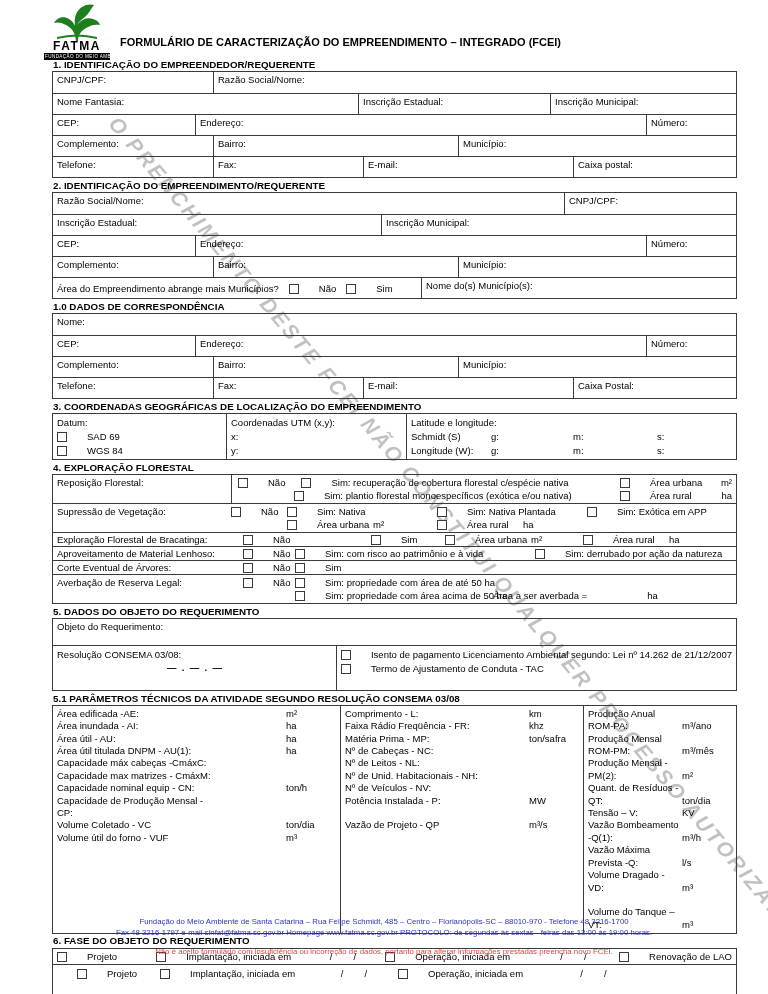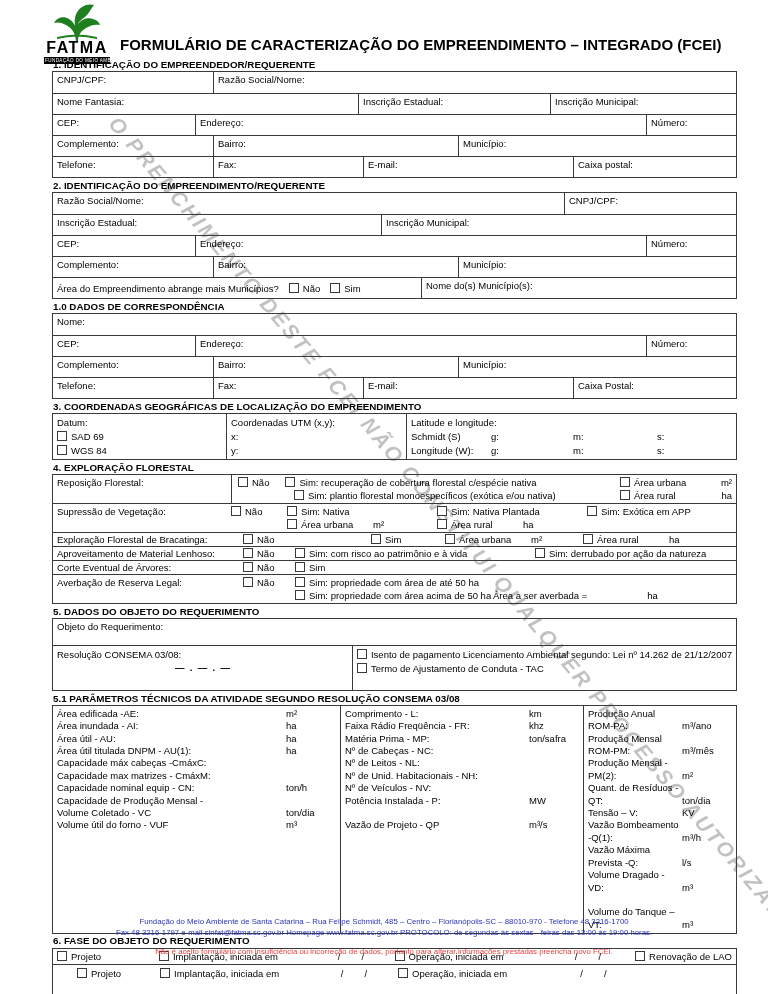--- a/index.html
+++ b/index.html
@@ -4,34 +4,34 @@
 <style>
   * { margin:0; padding:0; box-sizing:border-box; }
   html,body { width:768px; height:994px; background:#fff; font-family:"Liberation Sans", sans-serif; color:#000; }
   body { position:relative; overflow:hidden; }
   .watermark { position:absolute; top:112px; left:122px; transform:rotate(50deg); transform-origin:0 0;
     font-size:21px; font-weight:bold; font-style:italic; color:#8f8f8f; opacity:.55; letter-spacing:2.5px;
     white-space:nowrap; z-index:0; pointer-events:none; }
   .header { position:absolute; top:4px; left:44px; display:flex; z-index:2; }
   .logo { width:66px; text-align:center; }
   .logo svg { display:block; margin:0 auto; }
-  .logo-text { font-size:16px; font-weight:bold; letter-spacing:1.5px; line-height:1; margin-top:-2px; }
+  .logo-text { font-size:12px; font-weight:bold; letter-spacing:1.5px; line-height:1; margin-top:-2px; }
   .logo-sub { background:#000; color:#fff; font-size:4.6px; letter-spacing:.4px; padding:1px 1px; white-space:nowrap; margin-top:1px; }
-  .main-title { font-size:15px; font-weight:bold; margin:32px 8px 0 10px; white-space:nowrap; }
+  .main-title { font-size:11px; font-weight:bold; margin:32px 8px 0 10px; white-space:nowrap; }
   .content { position:absolute; left:52px; top:57px; width:685px; z-index:1; font-size:9.5px; }
   .sec-title { font-size:9.8px; font-weight:bold; line-height:1.18; margin:1.5px 0 1px 1px; }
   .tbl { border:1.5px solid #3a3a3a; background:transparent; }
   .frow { display:flex; align-items:stretch; min-height:21px; }
   .frow + .frow { border-top:1px solid #3a3a3a; }
   .c { border-left:1px solid #3a3a3a; padding:1.5px 4px; }
   .c:first-child { border-left:none; }
   .grow { flex:1; }
   .lb { font-size:9.5px; }
   .cb { display:inline-block; width:10px; height:10px; border:1.2px solid #3a3a3a; background:#fff; flex:none; }
-  .ck { display:inline-flex; align-items:flex-start; gap:4px; white-space:nowrap; }
+  .ck { display:inline-flex; align-items:flex-end; gap:20px; white-space:nowrap; }
   .line { display:flex; align-items:center; min-height:13px; }
   .l14 { min-height:14px; }
   .pre { white-space:pre; }
   .prow { display:flex; min-height:12.4px; line-height:12.4px;align-items:flex-end; }
   .pl { flex:1; padding-right:2px; }
   .pu { width:50px; }
   .footer { position:absolute; left:0; right:0; top:916px; text-align:center; z-index:1; line-height:1.45; }
   .f-info { font-size:7.8px; }
   .f-warn { font-size:7.8px; margin-top:7px; }
 </style>
@@ -407,20 +407,24 @@
           <div class="prow">
             <span class="pl">Capacidade nominal equip - CN:</span>
             <span class="pu">ton/h</span>
           </div>
 
           <div class="prow">
             <span class="pl">Capacidade de Produção Mensal -</span>
             <span class="pu"></span>
           </div>
 
+          <div class="prow">
+            <span class="pl">CP:</span>
+            <span class="pu"></span>
+          </div>
 
           <div class="prow">
             <span class="pl">Volume Coletado - VC</span>
             <span class="pu">ton/dia</span>
           </div>
 
           <div class="prow">
             <span class="pl">Volume útil do forno - VUF</span>
             <span class="pu">m³</span>
           </div>

